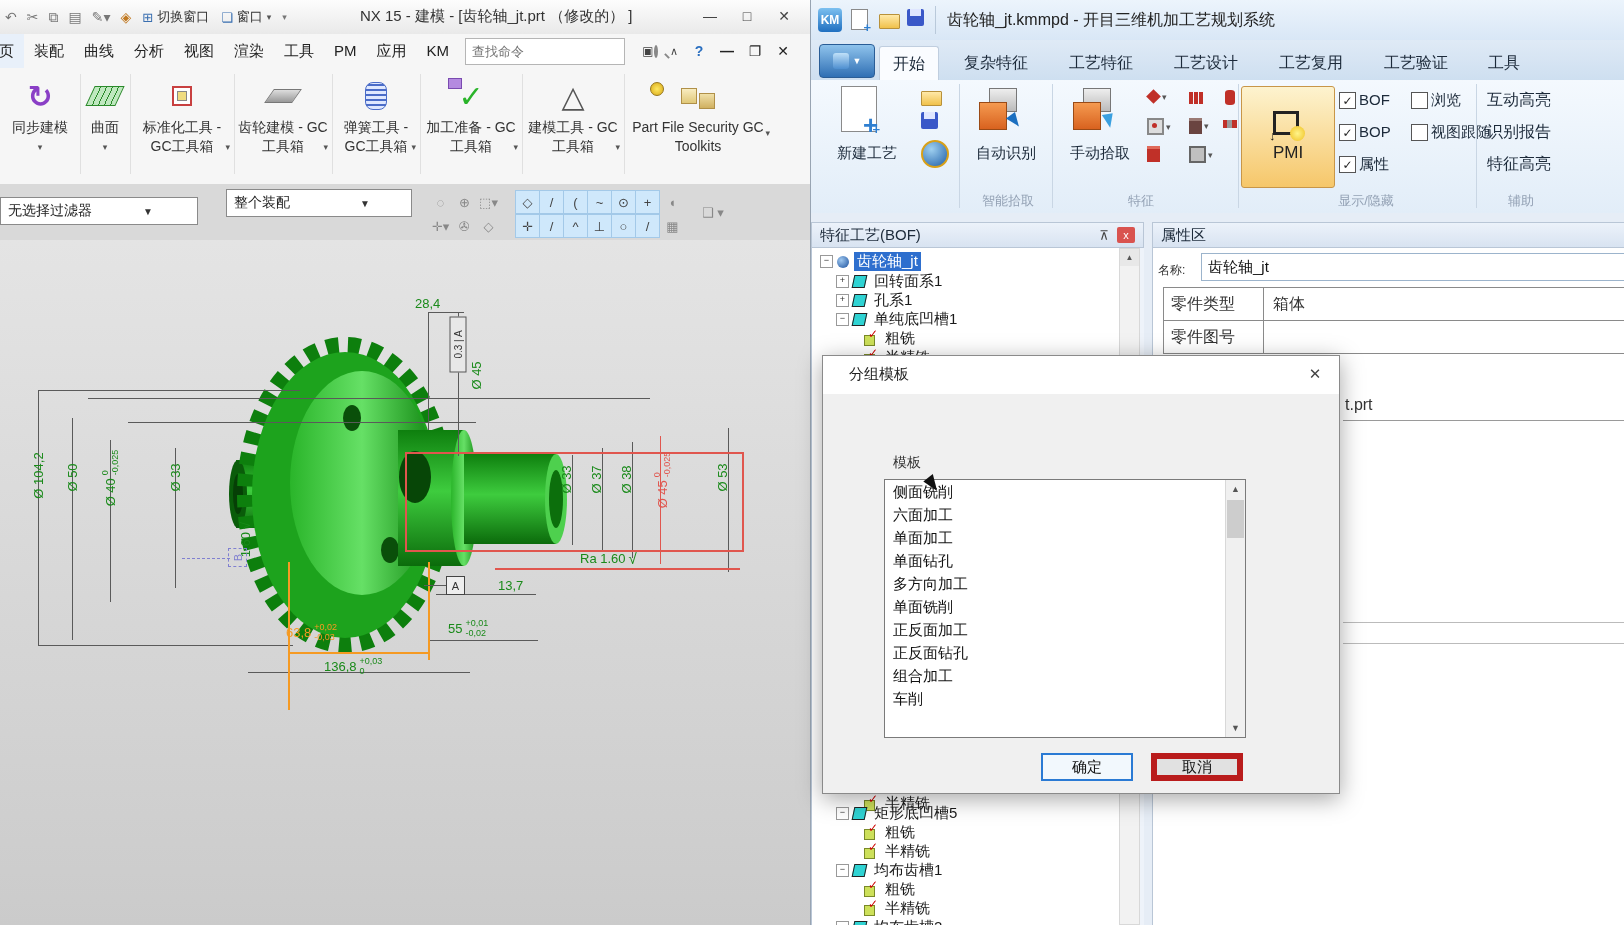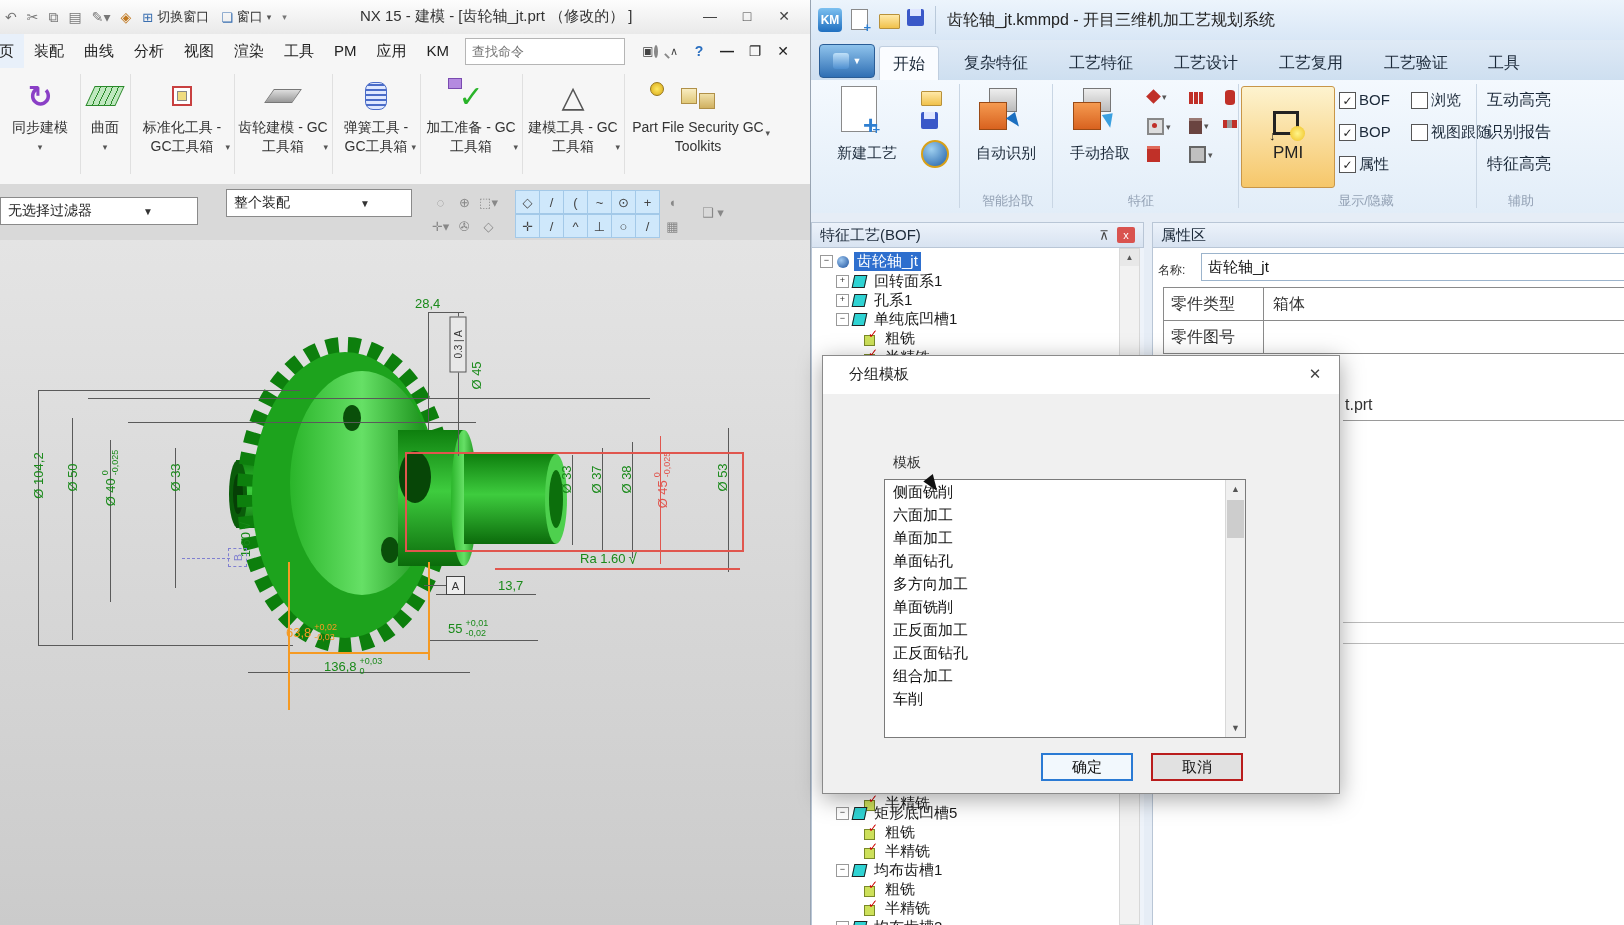--- a/index.html
+++ b/index.html
@@ -109,21 +109,21 @@
   
   .dialog{position:absolute;left:822px;top:355px;width:518px;height:439px;background:#f0f0f0;border:1px solid #8a8a8a;box-shadow:0 5px 22px rgba(0,0,0,.35);z-index:50;box-sizing:border-box}
   .dlg-top{position:absolute;left:0;top:0;width:100%;height:38px;background:#fff}
   .dlg-title{position:absolute;left:26px;top:9px;font-size:15px;color:#222}
   .dlg-x{position:absolute;right:14px;top:8px;width:20px;height:20px;display:flex;align-items:center;justify-content:center;font-size:15px;color:#444}
   .grplab{position:absolute;left:66px;top:98px;font-size:14px;color:#333;background:#f0f0f0;padding:0 4px;z-index:2}
   .lbox{position:absolute;left:61px;top:123px;width:362px;height:259px;background:#fff;border:1px solid #7a7a7a;box-sizing:border-box;overflow:hidden}
   .litem{height:23px;line-height:23px;padding-left:8px;font-size:15px;color:#111;white-space:nowrap}
   .lsb{position:absolute;right:0;top:0;width:20px;height:100%;background:#f0f0f0;border-left:1px solid #d8d8d8;box-sizing:border-box}
   .lsb .up,.lsb .dn{position:absolute;left:0;width:19px;height:18px;display:flex;align-items:center;justify-content:center;font-size:9px;color:#555}
-  .btn{position:absolute;height:28px;display:flex;align-items:center;justify-content:center;font-size:15px;color:#111;background:#e1e1e1;border:2px solid #b91c1c;box-sizing:border-box}
+  .btn{position:absolute;height:28px;display:flex;align-items:center;justify-content:center;font-size:15px;color:#111;background:#e1e1e1;border:6px solid #b91c1c;box-sizing:border-box}
   .btn.primary{background:#f2f8fd;border:2px solid #2a7ad4}
   .mcur{position:absolute;left:104px;top:120px;z-index:5}
   .mcur .b1{width:0;height:0;border-left:5px solid transparent;border-right:7px solid transparent;border-top:16px solid #111;transform:rotate(-38deg)}
 </style>
 </head>
 <body>
 
 <div class="screen">
 
   <div class="nx">

